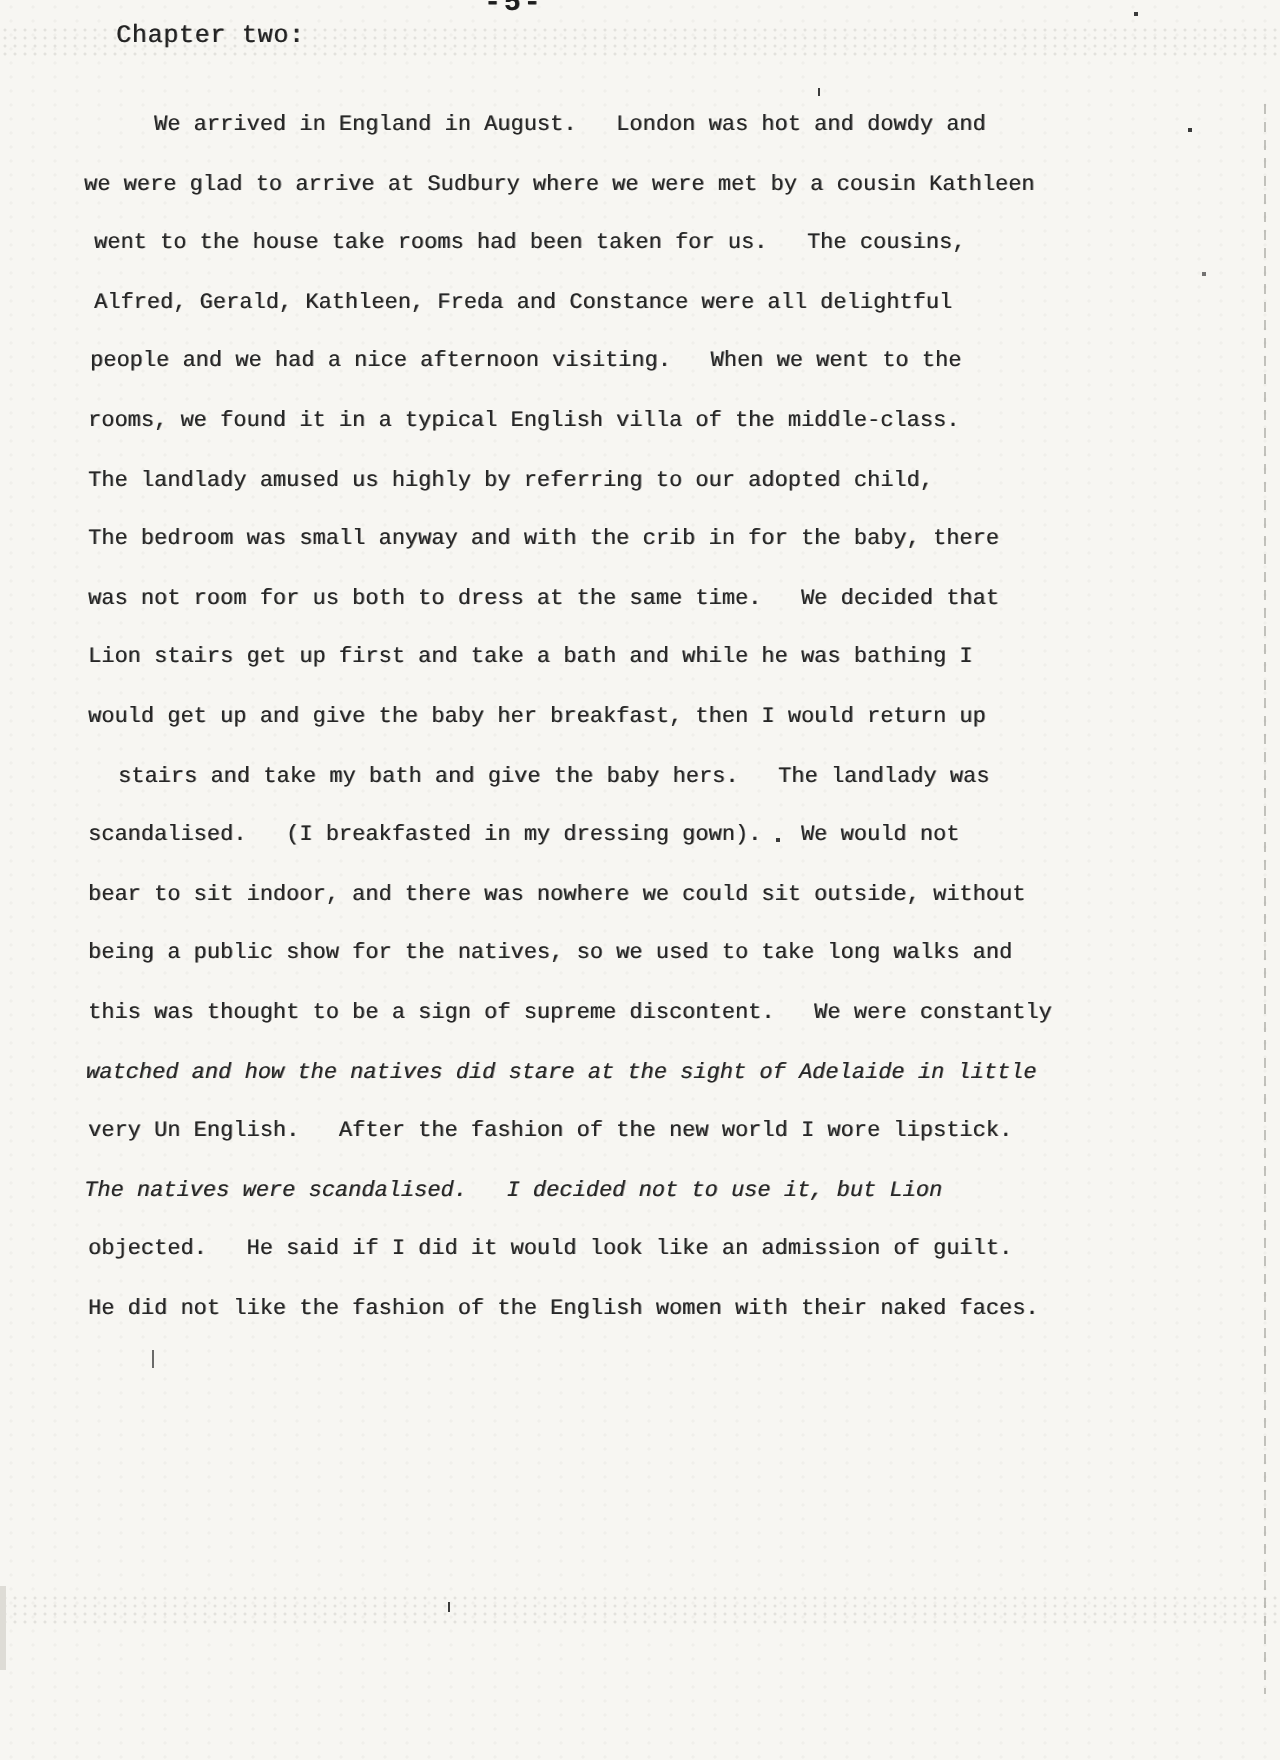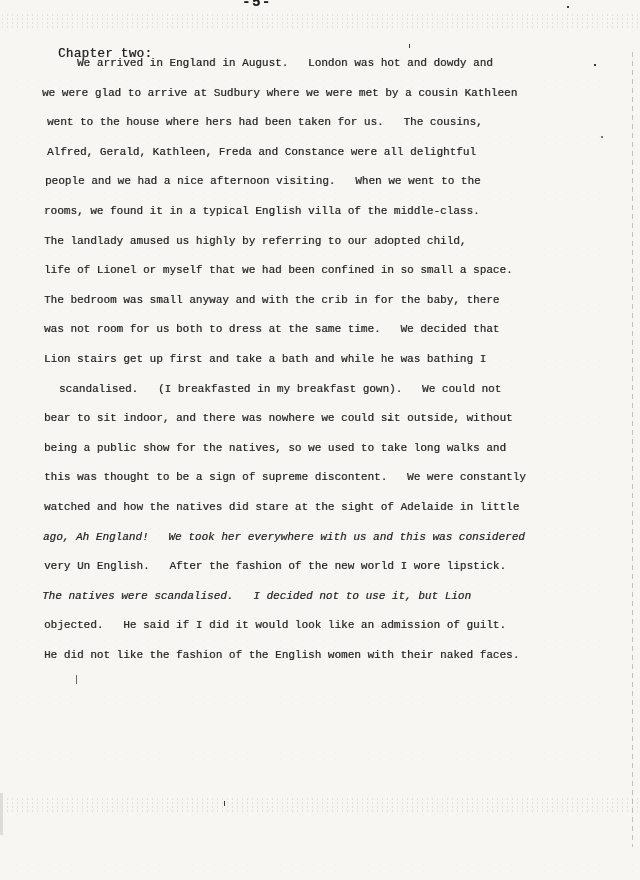--- a/index.html
+++ b/index.html
@@ -45,21 +45,20 @@
   }
   .heading {
     position: absolute;
     left: 58px;
     top: 11px;
     font-size: 12.6px;
     color: #222;
     letter-spacing: 0.3px;
     white-space: pre;
     text-shadow: 0.45px 0 0 rgba(30,30,30,0.6);
-    margin-top: 36px;
   }
   .body-text {
     position: absolute;
     left: 44px;
     top: 49px;
     width: 575px;
     font-size: 11px;
     color: #262626;
   }
   .line {
@@ -119,35 +118,35 @@
   <div class="noise-band top"></div>
   <div class="noise-band bottom"></div>
 
   <div class="pagenum">-5-</div>
 
   <div class="heading">Chapter two:</div>
 
   <div class="body-text">
     <div class="line">     We arrived in England in August.   London was hot and dowdy and</div>
     <div class="line">we were glad to arrive at Sudbury where we were met by a cousin Kathleen</div>
-    <div class="line">went to the house where hers had been taken for us.   The cousins,</div>
+    <div class="line">went to the house take rooms had been taken for us.   The cousins,</div>
     <div class="line">Alfred, Gerald, Kathleen, Freda and Constance were all delightful</div>
     <div class="line">people and we had a nice afternoon visiting.   When we went to the</div>
     <div class="line">rooms, we found it in a typical English villa of the middle-class.</div>
     <div class="line">The landlady amused us highly by referring to our adopted child,</div>
-    <div class="line">life of Lionel or myself that we had been confined in so small a space.</div>
     <div class="line">The bedroom was small anyway and with the crib in for the baby, there</div>
     <div class="line">was not room for us both to dress at the same time.   We decided that</div>
     <div class="line">Lion stairs get up first and take a bath and while he was bathing I</div>
-    <div class="line">scandalised.   (I breakfasted in my breakfast gown).   We could not</div>
+    <div class="line">would get up and give the baby her breakfast, then I would return up</div>
+    <div class="line">stairs and take my bath and give the baby hers.   The landlady was</div>
+    <div class="line">scandalised.   (I breakfasted in my dressing gown).   We would not</div>
     <div class="line">bear to sit indoor, and there was nowhere we could sit outside, without</div>
     <div class="line">being a public show for the natives, so we used to take long walks and</div>
     <div class="line">this was thought to be a sign of supreme discontent.   We were constantly</div>
     <div class="line">watched and how the natives did stare at the sight of Adelaide in little</div>
-    <div class="line">ago, Ah England!   We took her everywhere with us and this was considered</div>
     <div class="line">very Un English.   After the fashion of the new world I wore lipstick.</div>
     <div class="line">The natives were scandalised.   I decided not to use it, but Lion</div>
     <div class="line">objected.   He said if I did it would look like an admission of guilt.</div>
     <div class="line">He did not like the fashion of the English women with their naked faces.</div>
   </div>
 
   <div class="edge-line"></div>
   <div class="left-strip"></div>
 
   <div class="speck s1"></div>

